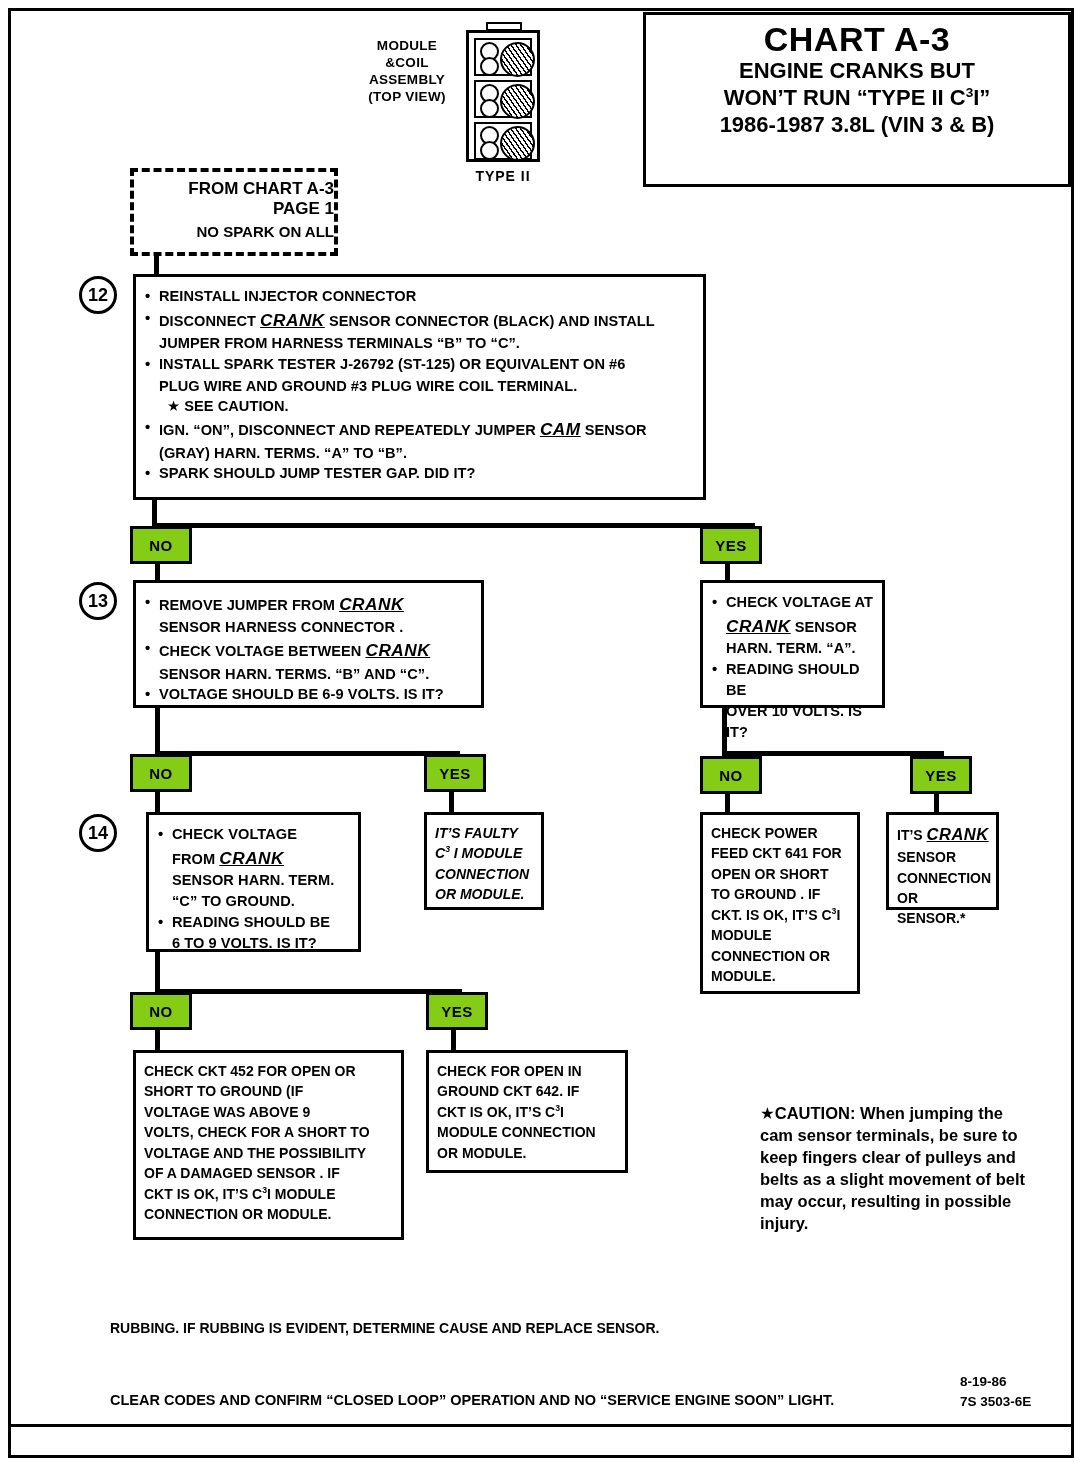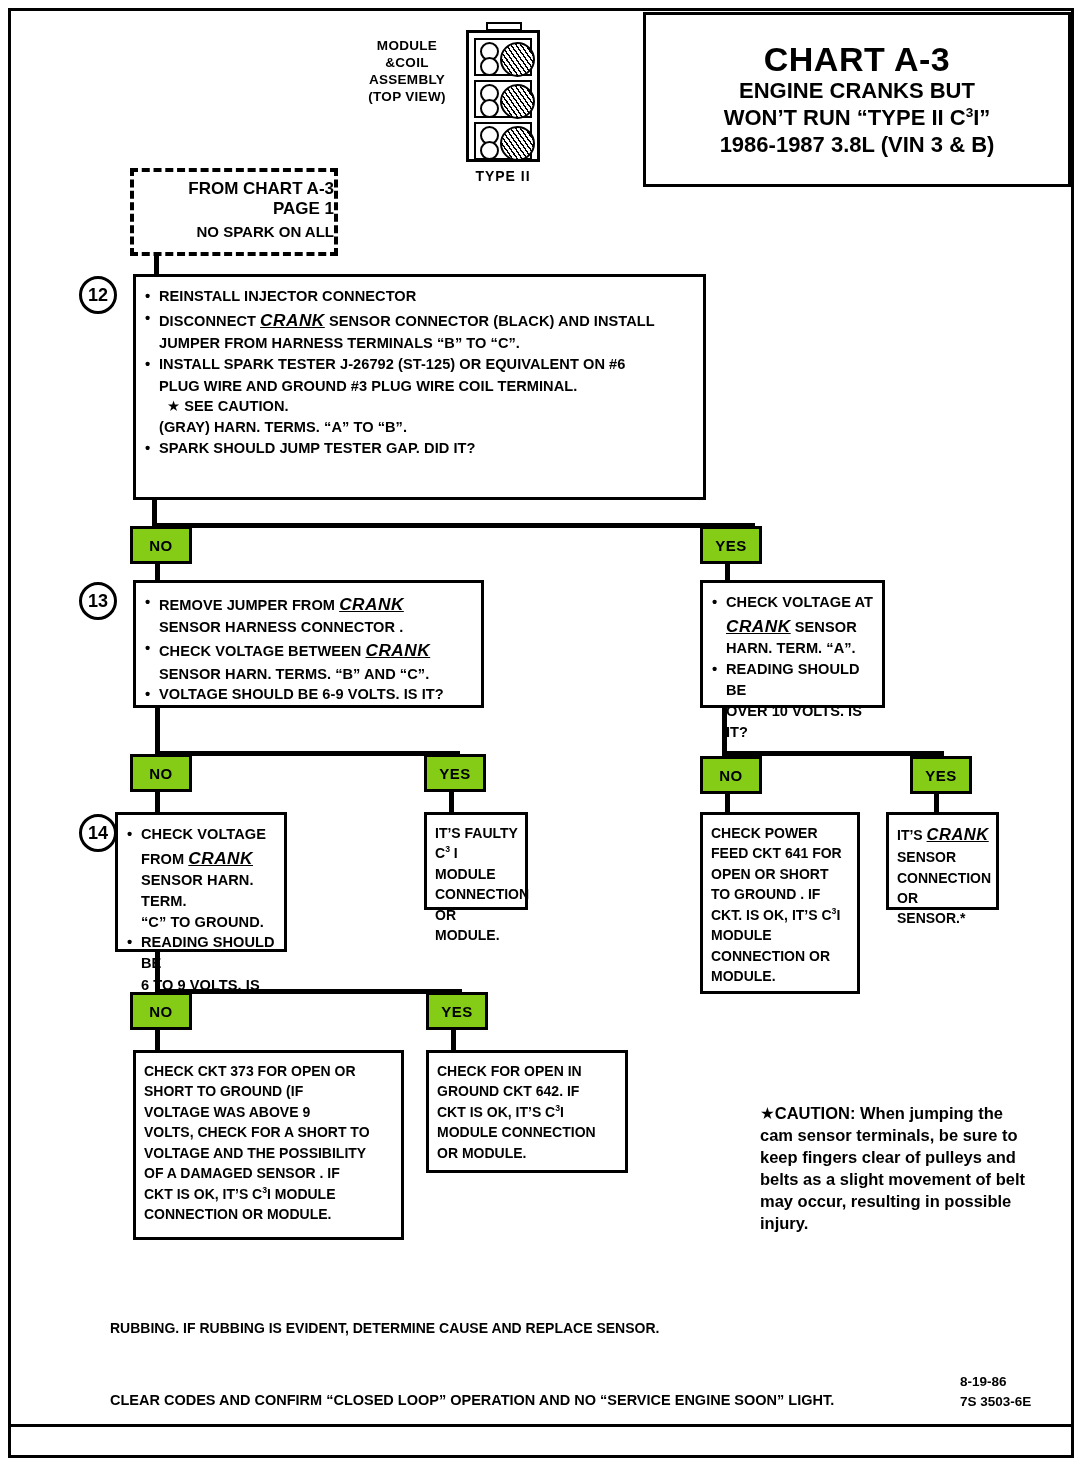--- a/index.html
+++ b/index.html
@@ -13,21 +13,21 @@
     border:3px solid #000;box-sizing:border-box;
   }
   .abs{position:absolute;box-sizing:border-box;}
 
   
   .title-box{
     left:643px;top:12px;width:428px;height:175px;
     border:3px solid #000;background:#fff;
     text-align:center;padding-top:6px;
   }
-  .title-main{font-size:34px;font-weight:bold;letter-spacing:.5px;line-height:1.1;margin-top:20px;}
+  .title-main{font-size:34px;font-weight:bold;letter-spacing:.5px;line-height:1.1;}
   .title-sub1{font-size:19px;font-weight:bold;margin-top:6px;line-height:1.15;}
   .title-sub2{font-size:22px;font-weight:bold;line-height:1.2;}
   .title-sub3{font-size:22px;font-weight:bold;line-height:1.2;}
   .title-sub4{font-size:22px;font-weight:bold;line-height:1.2;}
   .sup{font-size:.62em;vertical-align:super;}
 
   
   .mod-label{
     left:352px;top:38px;width:110px;
     font-size:13.5px;font-weight:bold;line-height:1.25;text-align:center;
@@ -168,20 +168,21 @@
 
 <div class="abs step-circle" style="left:79px;top:276px;">12</div>
 <div class="abs box" style="left:133px;top:274px;width:573px;height:226px;">
   <div class="bl">
     <div class="li">REINSTALL INJECTOR CONNECTOR</div>
     <div class="li"><span>DISCONNECT </span><u class="cr">CRANK</u><span> SENSOR CONNECTOR (BLACK) AND INSTALL</span></div>
     <div class="cont">JUMPER FROM HARNESS TERMINALS “B” TO “C”.</div>
     <div class="li">INSTALL SPARK TESTER J-26792 (ST-125) OR EQUIVALENT ON  #6</div>
     <div class="cont">PLUG WIRE AND GROUND #3 PLUG WIRE COIL TERMINAL.</div>
     <div class="star-line">★ SEE CAUTION.</div>
+    <div class="li"><span>IGN. “ON”, DISCONNECT AND REPEATEDLY JUMPER </span><u class="cr">CAM</u><span> SENSOR</span></div>
     <div class="cont">(GRAY) HARN. TERMS. “A” TO “B”.</div>
     <div class="li">SPARK SHOULD JUMP TESTER GAP.  DID IT?</div>
   </div>
 </div>
 
 <div class="conn" style="left:152px;top:500px;width:5px;height:28px;"></div>
 <div class="conn" style="left:152px;top:523px;width:603px;height:5px;"></div>
 <div class="conn" style="left:750px;top:523px;width:5px;height:22px;"></div>
 
 <div class="abs yn" style="left:130px;top:526px;">NO</div>
@@ -221,32 +222,32 @@
 
 <div class="conn" style="left:722px;top:708px;width:5px;height:48px;"></div>
 <div class="conn" style="left:722px;top:751px;width:222px;height:5px;"></div>
 <div class="conn" style="left:939px;top:751px;width:5px;height:22px;"></div>
 <div class="abs yn" style="left:700px;top:756px;">NO</div>
 <div class="abs yn" style="left:910px;top:756px;">YES</div>
 <div class="conn" style="left:725px;top:794px;width:5px;height:18px;"></div>
 <div class="conn" style="left:934px;top:794px;width:5px;height:18px;"></div>
 
 <div class="abs step-circle" style="left:79px;top:814px;">14</div>
-<div class="abs box" style="left:115px;top:812px;width:172px;height:140px;">
+<div class="abs box" style="left:146px;top:812px;width:215px;height:140px;">
   <div class="bl">
     <div class="li">CHECK VOLTAGE</div>
     <div class="cont"><span>FROM </span><u class="cr">CRANK</u></div>
     <div class="cont">SENSOR HARN. TERM.</div>
     <div class="cont">“C” TO GROUND.</div>
     <div class="li">READING SHOULD BE</div>
     <div class="cont">6 TO 9 VOLTS.  IS IT?</div>
   </div>
 </div>
 
-<div class="abs box" style="left:424px;top:812px;width:104px;height:98px;">
+<div class="abs box" style="left:424px;top:812px;width:120px;height:98px;font-style:italic;">
   <div class="small-plain">
     <div>IT’S FAULTY</div>
     <div><span>C</span><span class="sup">3</span><span> I MODULE</span></div>
     <div>CONNECTION</div>
     <div>OR MODULE.</div>
   </div>
 </div>
 
 <div class="abs box" style="left:700px;top:812px;width:160px;height:182px;">
   <div class="small-plain">
@@ -273,21 +274,21 @@
 <div class="conn" style="left:155px;top:952px;width:5px;height:42px;"></div>
 <div class="conn" style="left:155px;top:989px;width:307px;height:5px;"></div>
 <div class="conn" style="left:457px;top:989px;width:5px;height:22px;"></div>
 <div class="abs yn" style="left:130px;top:992px;">NO</div>
 <div class="abs yn" style="left:426px;top:992px;">YES</div>
 <div class="conn" style="left:155px;top:1030px;width:5px;height:22px;"></div>
 <div class="conn" style="left:451px;top:1030px;width:5px;height:22px;"></div>
 
 <div class="abs box" style="left:133px;top:1050px;width:271px;height:190px;">
   <div class="small-plain">
-    <div>CHECK CKT 373 FOR OPEN OR</div>
+    <div>CHECK CKT 452 FOR OPEN OR</div>
     <div>SHORT TO GROUND (IF</div>
     <div>VOLTAGE WAS ABOVE 9</div>
     <div>VOLTS, CHECK FOR A SHORT TO</div>
     <div>VOLTAGE AND THE POSSIBILITY</div>
     <div>OF A DAMAGED SENSOR .  IF</div>
     <div><span>CKT IS OK, IT’S  C</span><span class="sup">3</span><span>I MODULE</span></div>
     <div>CONNECTION OR MODULE.</div>
   </div>
 </div>
 

